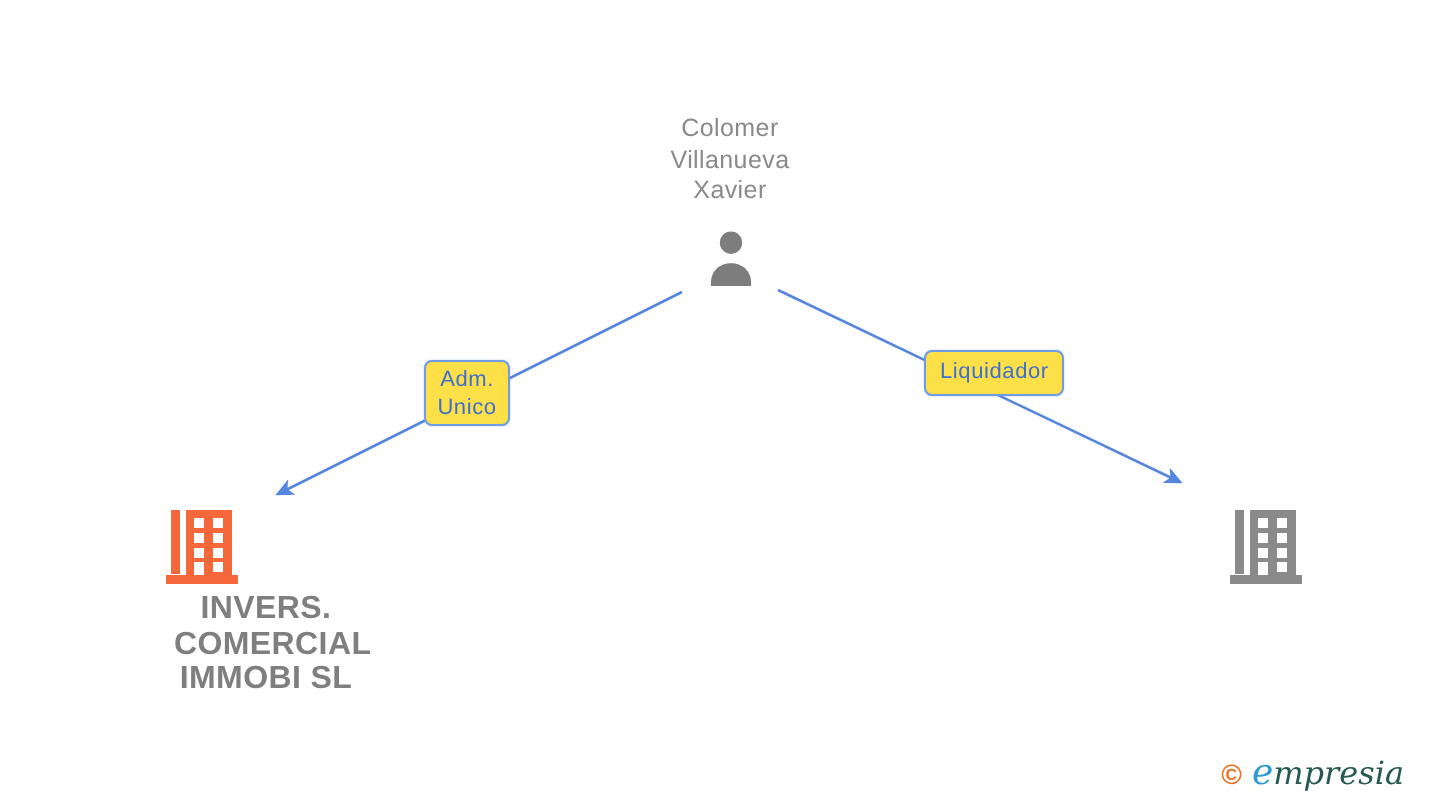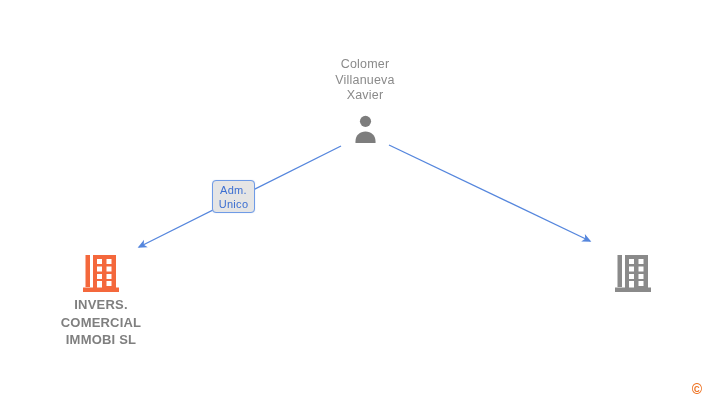--- a/index.html
+++ b/index.html
@@ -28,21 +28,21 @@
     letter-spacing: 0.2px;
   }
   .person-icon {
     position: absolute;
     left: 352px; top: 114px;
     width: 27px; height: 29px;
   }
   .edge-label {
     position: absolute;
     box-sizing: border-box;
-    background: #e5e5e5;
+    background: #fde047;
     border: 1px solid #6f9be6;
     border-radius: 4px;
     color: #3c6fd1;
     font-size: 11px;
     text-align: center;
     letter-spacing: 0.3px;
     box-shadow: 0 0 1px rgba(111,155,230,0.5);
   }
   .edge-label.adm {
     left: 212px; top: 180px;
@@ -59,23 +59,24 @@
   .building-icon {
     position: absolute;
     width: 36px; height: 38px;
   }
   .building-icon.left { left: 83px; top: 254px; }
   .building-icon.right { left: 615px; top: 254px; }
   .company-label {
     position: absolute;
     width: 92px;
     text-align: center;
-    font-size: 13px;
+    font-size: 16px;
     line-height: 17.5px;
     letter-spacing: 0.2px;
+    margin-left: 32px;
   }
   .company-label.left {
     left: 55px; top: 296px;
     font-weight: bold;
     color: #7f7f7f;
   }
   .company-label.right {
     left: 586px; top: 296px;
     color: #8e8e8e;
   }
@@ -118,20 +119,21 @@
   <div class="person-name">Colomer Villanueva Xavier</div>
 
   <svg class="person-icon" viewBox="0 0 24 26">
     <g fill="#7d7d7d">
       <circle cx="12" cy="6.6" r="5"></circle>
       <path d="M3.0,26 v-1.4 c0,-5.4 4.0,-8.8 9.0,-8.8 s9.0,3.4 9.0,8.8 V26 Z"></path>
     </g>
   </svg>
 
   <div class="edge-label adm">Adm. Unico</div>
+  <div class="edge-label liq">Liquidador</div>
 
   <svg class="building-icon left" viewBox="0 0 36 38">
     <g fill="#f4683c">
       <rect x="2.5" y="1" width="4.5" height="32"></rect>
       <rect x="10" y="1" width="23" height="33"></rect>
       <rect x="0" y="33.5" width="36" height="4.5"></rect>
     </g>
     <g fill="#ffffff">
       <rect x="14" y="5" width="5" height="5"></rect>
       <rect x="23.5" y="5" width="5" height="5"></rect>
@@ -158,15 +160,16 @@
       <rect x="23.5" y="12.5" width="5" height="5"></rect>
       <rect x="14" y="20" width="5" height="5"></rect>
       <rect x="23.5" y="20" width="5" height="5"></rect>
       <rect x="14" y="27" width="5" height="6.5"></rect>
       <rect x="23.5" y="27" width="5" height="5"></rect>
     </g>
   </svg>
 
   <div class="brand">
     <span class="copy">©</span>
+    <span class="brand-word"><span class="brand-initial">e</span><span class="brand-rest">mpresia</span></span>
   </div>
 
 </div>
 
 </body></html>

